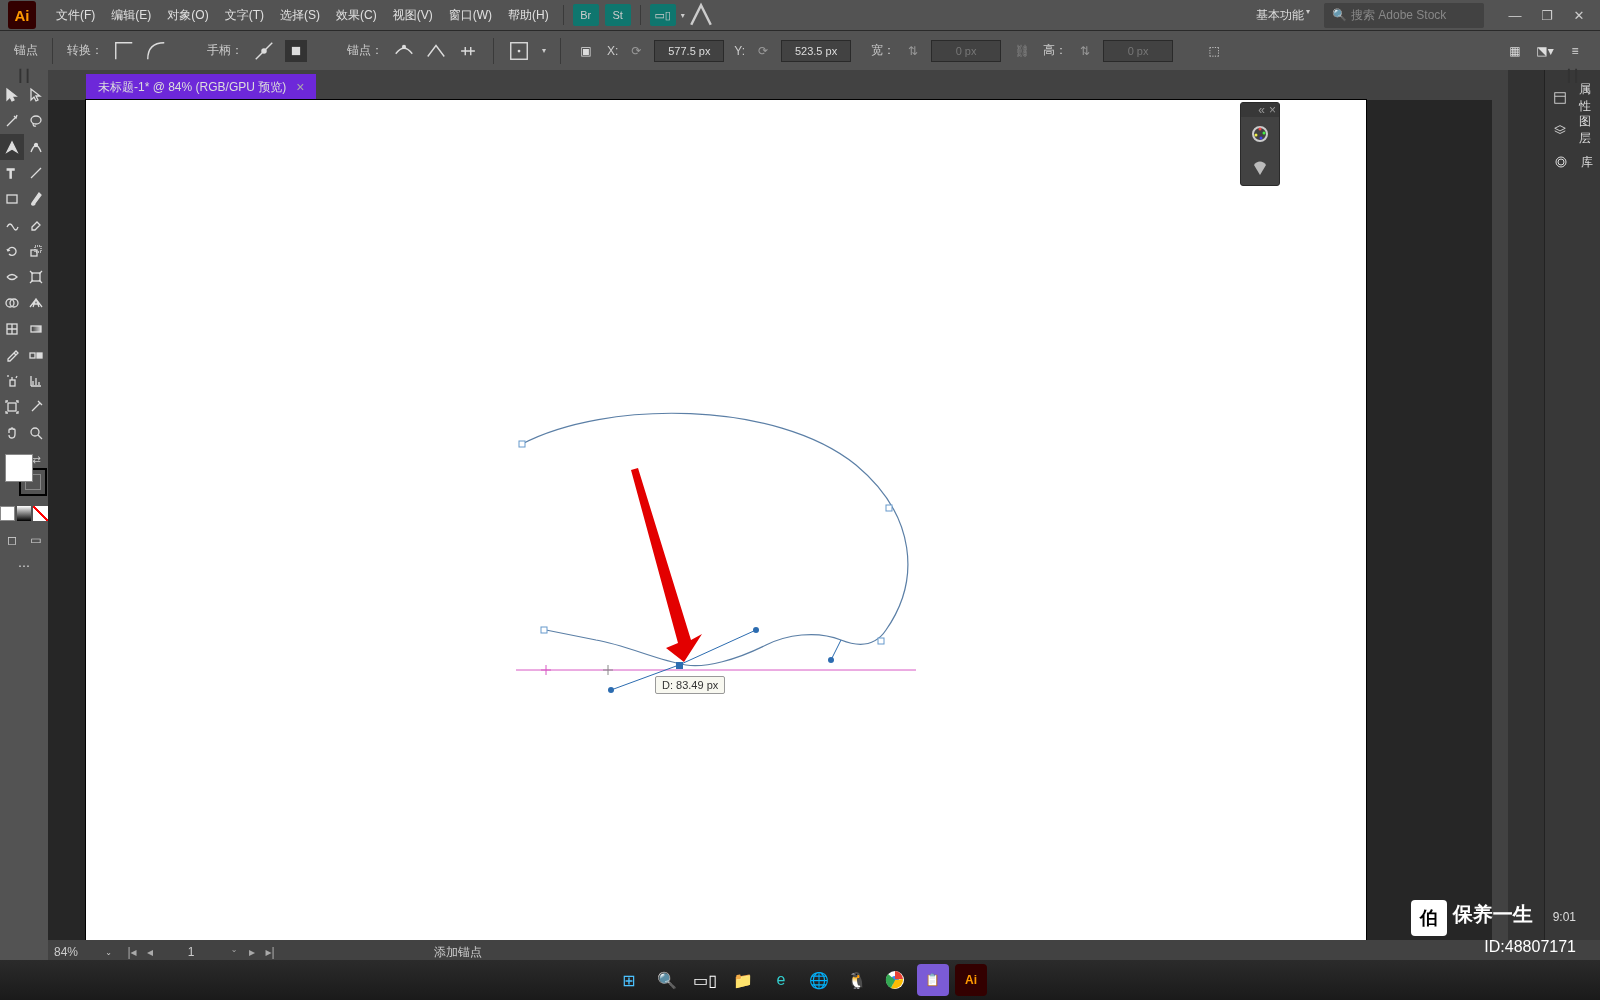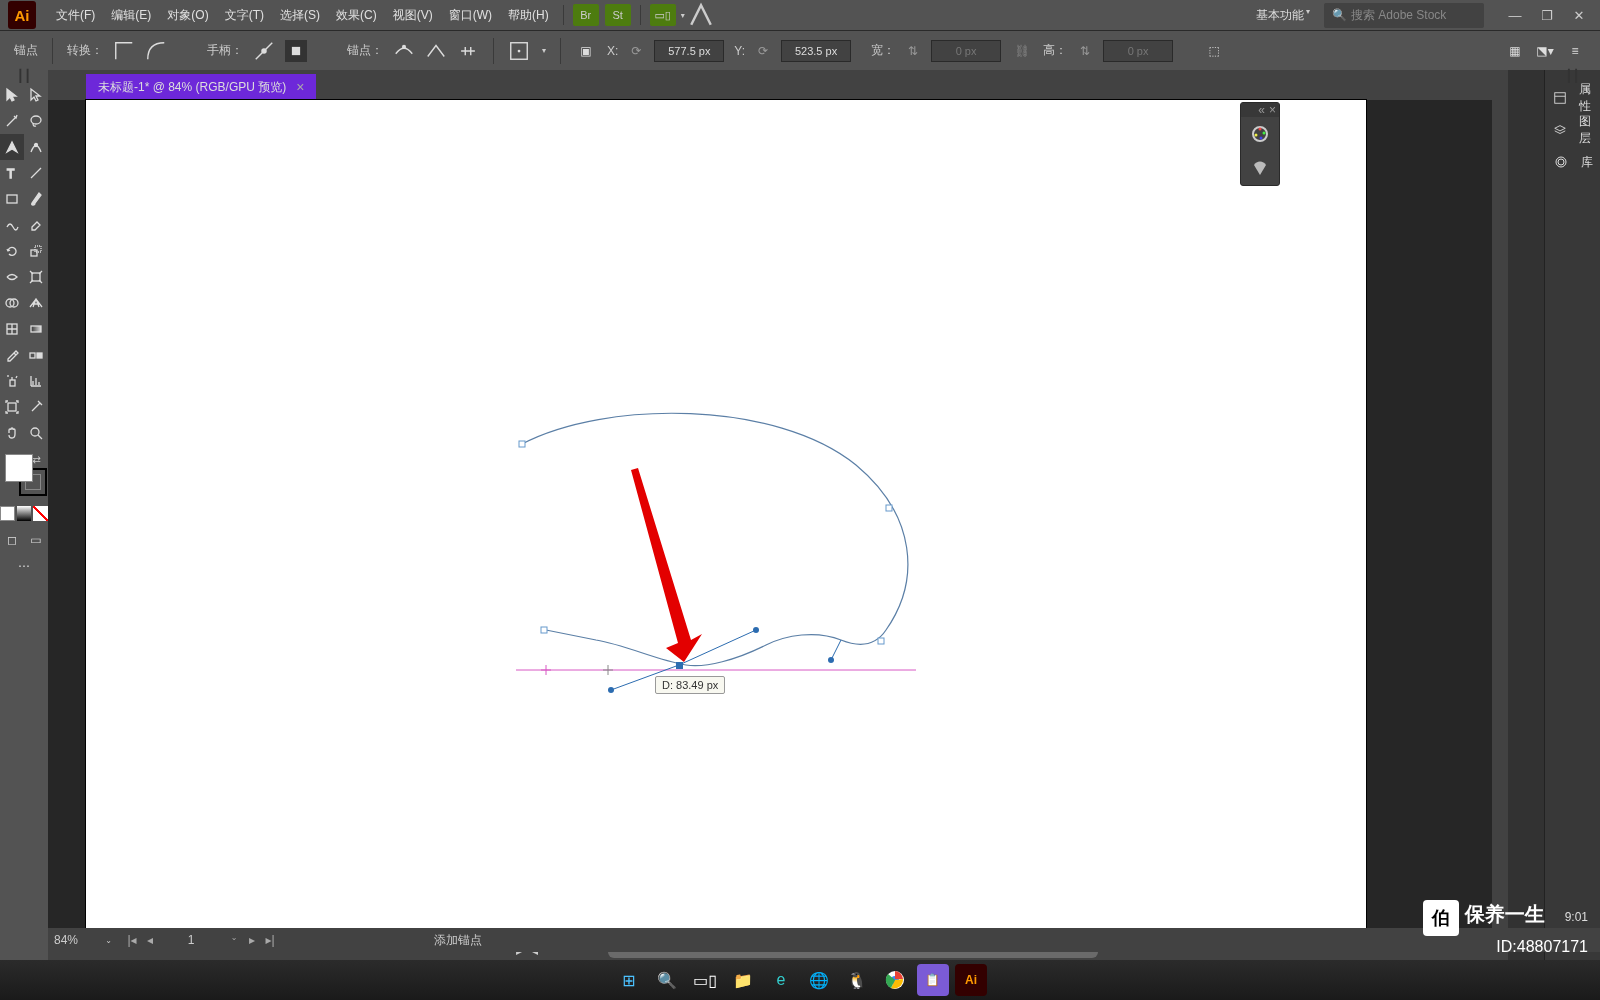--- a/index.html
+++ b/index.html
@@ -1,21 +1,21 @@
 <!DOCTYPE html>
 <html><head>
 <meta charset="utf-8">
 <style>
 *{margin:0;padding:0;box-sizing:border-box;font-family:"Microsoft YaHei",Arial,sans-serif;font-size:12px;user-select:none}
 body{width:1600px;height:1000px;background:#323232;overflow:hidden;position:relative}
 .menubar{height:30px;background:#535353;display:flex;align-items:center;padding:0 8px;color:#e0e0e0}
 .app-logo{width:28px;height:28px;background:#330000;color:#ff9a00;display:flex;align-items:center;justify-content:center;font-weight:bold;font-size:15px;border-radius:3px;margin-right:12px}
 .menubar .mi{padding:0 8px;cursor:default}
 .menubar .sep{width:1px;height:20px;background:#3a3a3a;margin:0 6px}
-.menubar .ico-btn{width:26px;height:22px;background:#4d7c0f;margin:0 3px;border-radius:2px;display:flex;align-items:center;justify-content:center;color:#ccc;font-size:11px}
+.menubar .ico-btn{width:26px;height:22px;background:#0f766e;margin:0 3px;border-radius:2px;display:flex;align-items:center;justify-content:center;color:#ccc;font-size:11px}
 .menubar .workspace{margin-left:auto;display:flex;align-items:center;gap:8px}
 .ws-dd{display:flex;align-items:flex-start;padding:3px 6px;color:#ddd}
 .search-box{display:flex;align-items:center;background:#424242;padding:4px 8px;border-radius:2px;color:#888;width:160px}
 .win-ctl{display:flex;gap:6px;margin-left:10px}
 .win-ctl span{width:26px;height:18px;display:flex;align-items:center;justify-content:center;color:#ccc;font-size:13px}
 .controlbar{height:40px;background:#535353;border-top:1px solid #2a2a2a;display:flex;align-items:center;padding:12px 14px;color:#ccc;gap:10px}
 .cb-label{color:#ccc}
 .cb-sep{width:1px;height:26px;background:#3a3a3a;margin:0 4px}
 .cb-ico{width:22px;height:22px;display:flex;align-items:center;justify-content:center;color:#ddd}
 .cb-input{width:70px;height:22px;background:#424242;border:1px solid #2a2a2a;color:#ddd;text-align:center;font-size:11px}
@@ -58,21 +58,21 @@
 .rp-item svg{width:16px;height:16px}
 .rp-grip{height:12px;display:flex;align-items:center;justify-content:center;color:#333;font-size:12px}
 .statusbar{position:absolute;bottom:0;left:48px;right:0;height:24px;background:#424242;color:#ccc;display:flex;align-items:center;font-size:11px}
 .sb-zoom{width:70px;padding:0 6px;display:flex;align-items:center;justify-content:space-between}
 .sb-nav{display:flex;gap:2px;padding:0 6px}
 .sb-nav span{width:16px;text-align:center;color:#aaa}
 .sb-art{width:54px;text-align:center}
 .sb-stat{margin-left:150px}
 .taskbar{position:absolute;bottom:0;left:0;right:0;height:40px;background:linear-gradient(#2b2b2b,#1a1a1a);display:flex;align-items:center;justify-content:center;gap:6px;z-index:100}
 .tb-ico{width:32px;height:32px;border-radius:4px;display:flex;align-items:center;justify-content:center;font-size:16px}
-.watermark{position:absolute;right:12px;bottom:44px;color:#fff;text-align:right;z-index:99;font-size:14px}
+.watermark{position:absolute;right:24px;bottom:44px;color:#fff;text-align:right;z-index:99;font-size:14px}
 .watermark .logo-box{width:36px;height:36px;background:#fff;color:#000;display:inline-flex;align-items:center;justify-content:center;font-weight:bold;font-size:18px;border-radius:4px;vertical-align:middle;margin-right:6px}
 .guide-line{stroke:#d858c4;stroke-width:1}
 .arrow{fill:#e30000}
 .cb-right{margin-left:auto;display:flex;gap:8px;align-items:center}
 .tri{font-size:8px;color:#ccc;margin-left:2px}
 .scroll-thumb-h{position:absolute;bottom:2px;height:12px;background:#6a6a6a;border-radius:6px;left:560px;width:490px}
 </style>
 </head>
 <body>
 
@@ -485,21 +485,21 @@
     <div class="rp-item">
       <svg viewBox="0 0 16 16">
           <circle cx="8" cy="8" r="5" stroke="#ddd" fill="none"></circle>
           <path d="M5 8 A3 3 0 0 1 11 8 A3 3 0 0 1 5 8" stroke="#ddd" fill="none"></path>
         </svg>
       <span>库</span>
     </div>
   </div>
 </div>
 
-<div class="statusbar" style="bottom:48px">
+<div class="statusbar" style="bottom:36px">
   <div class="sb-zoom">
       <span>84%</span>
       <span class="tri">⌄</span>
     </div>
   <div class="sb-nav">
     <span>|◂</span>
     <span>◂</span>
   </div>
   <div class="sb-art">1</div>
   <div class="sb-nav">

